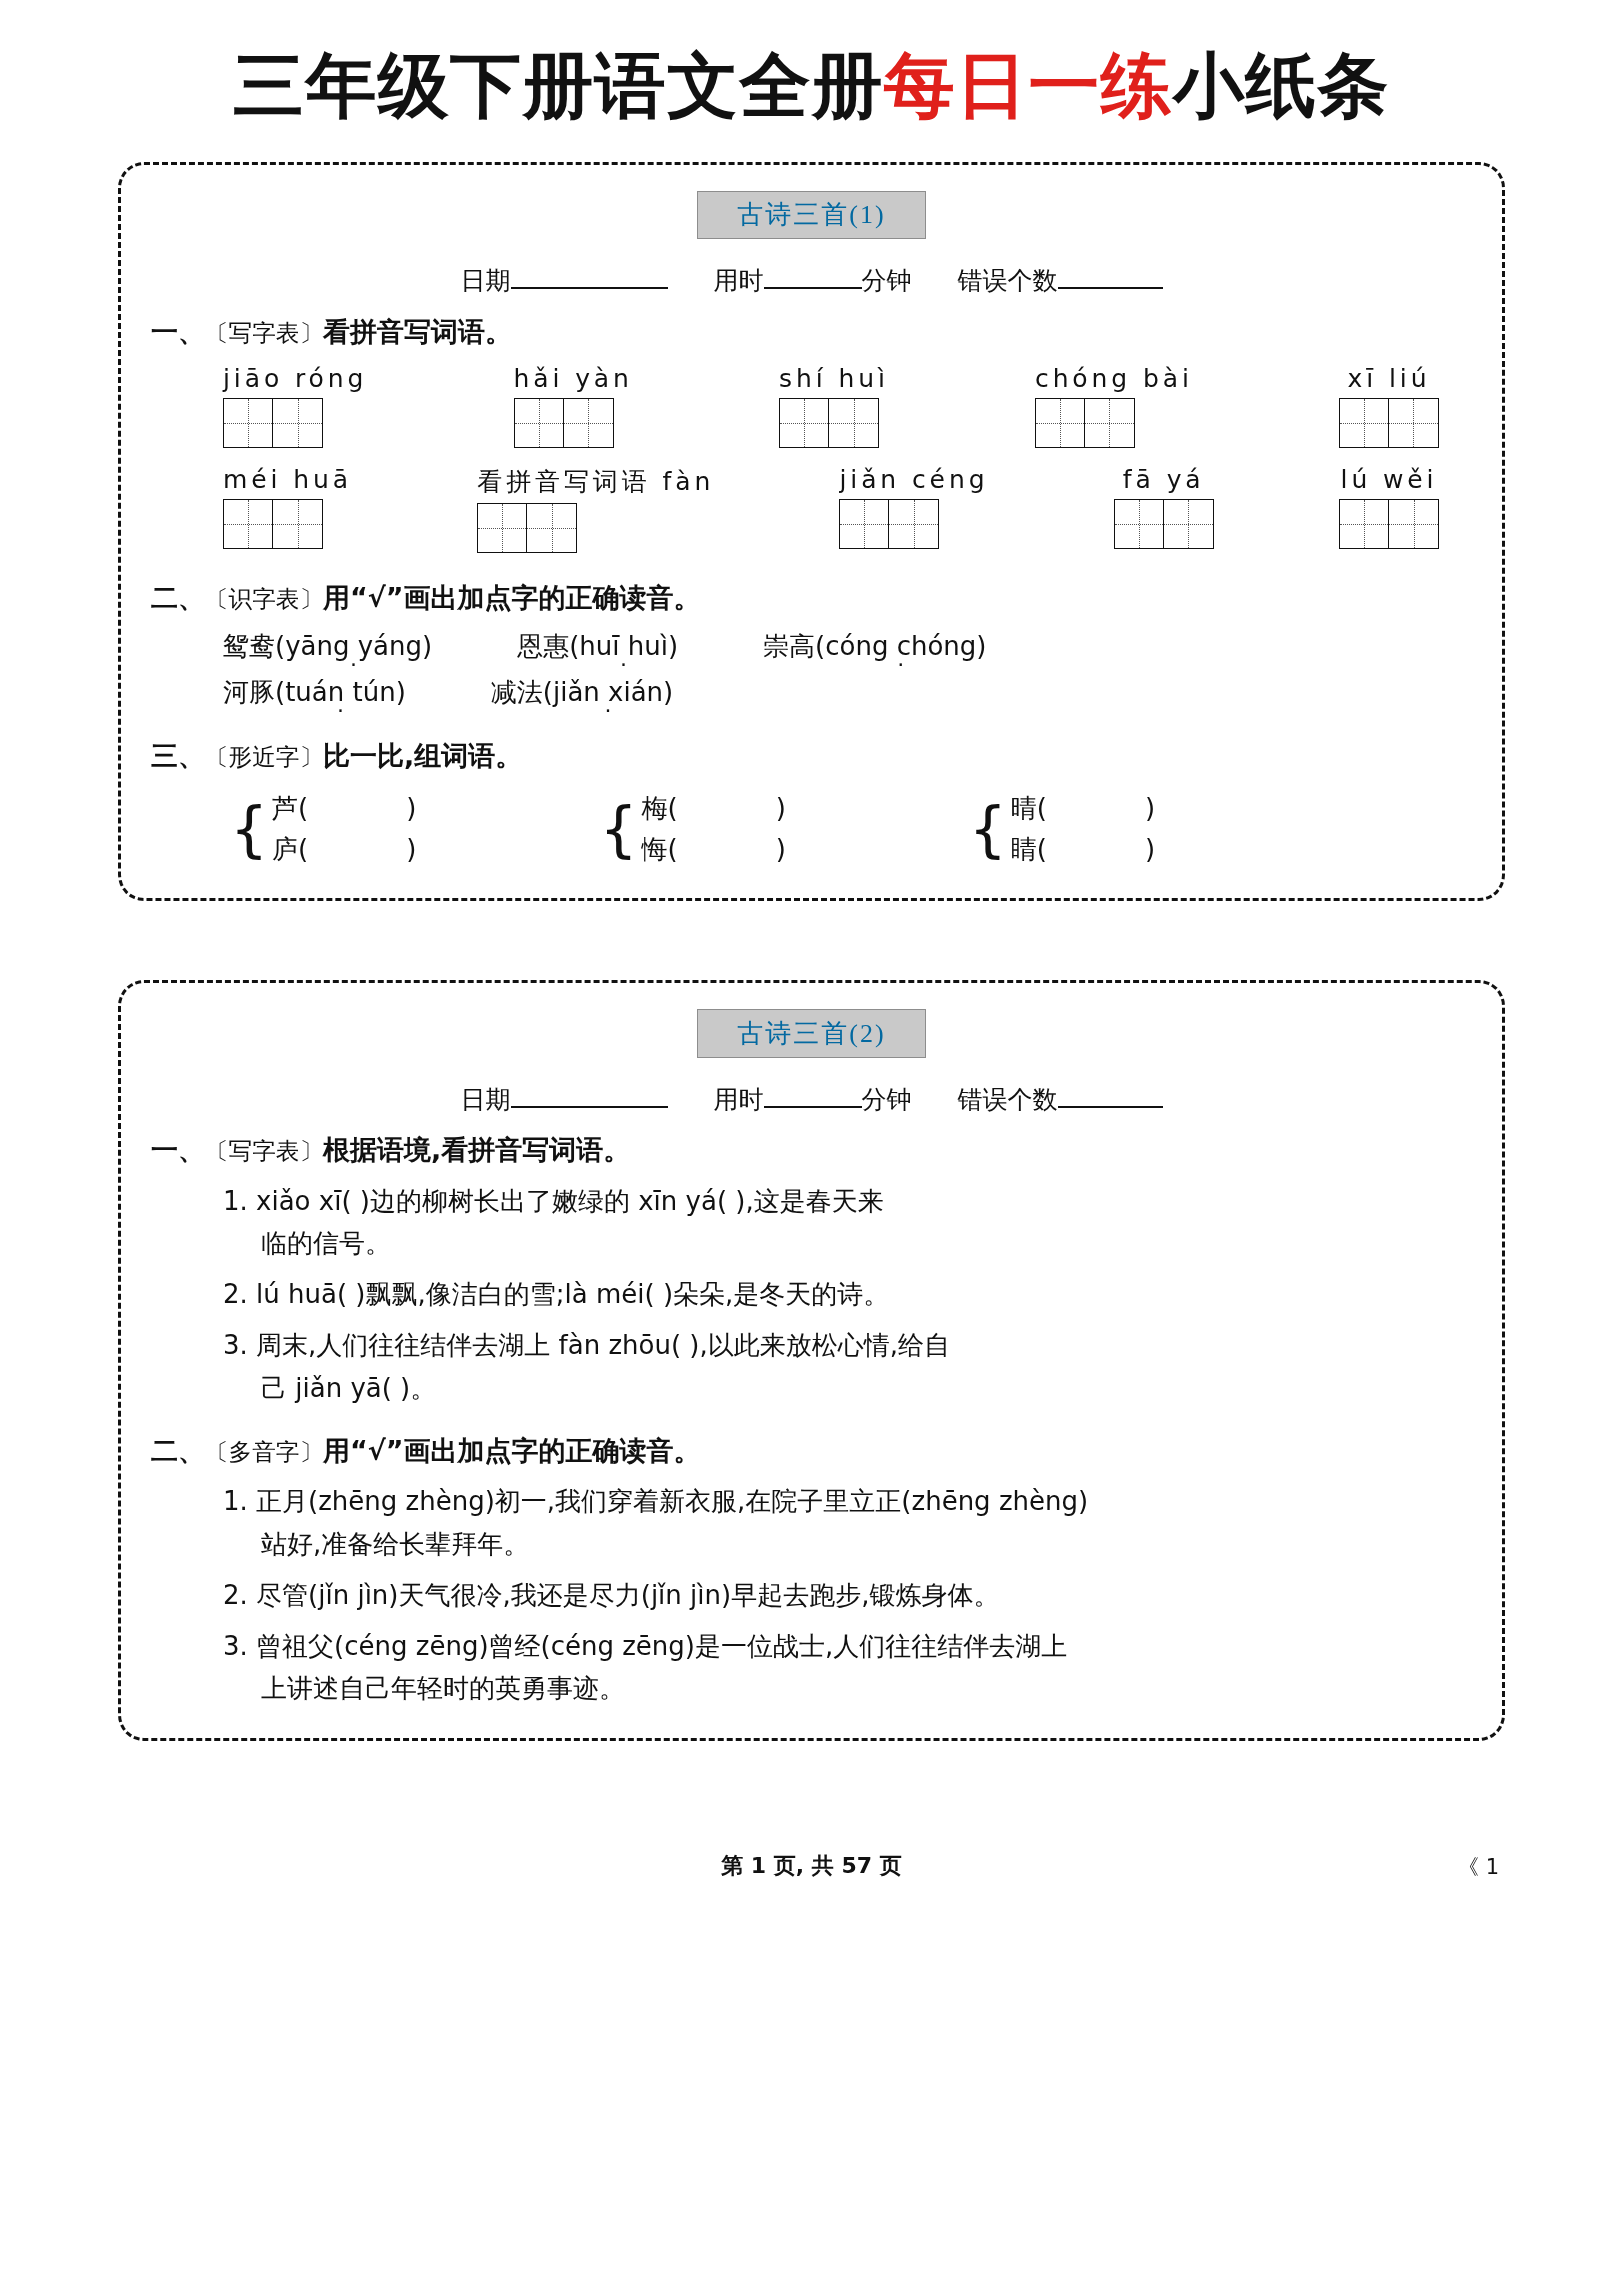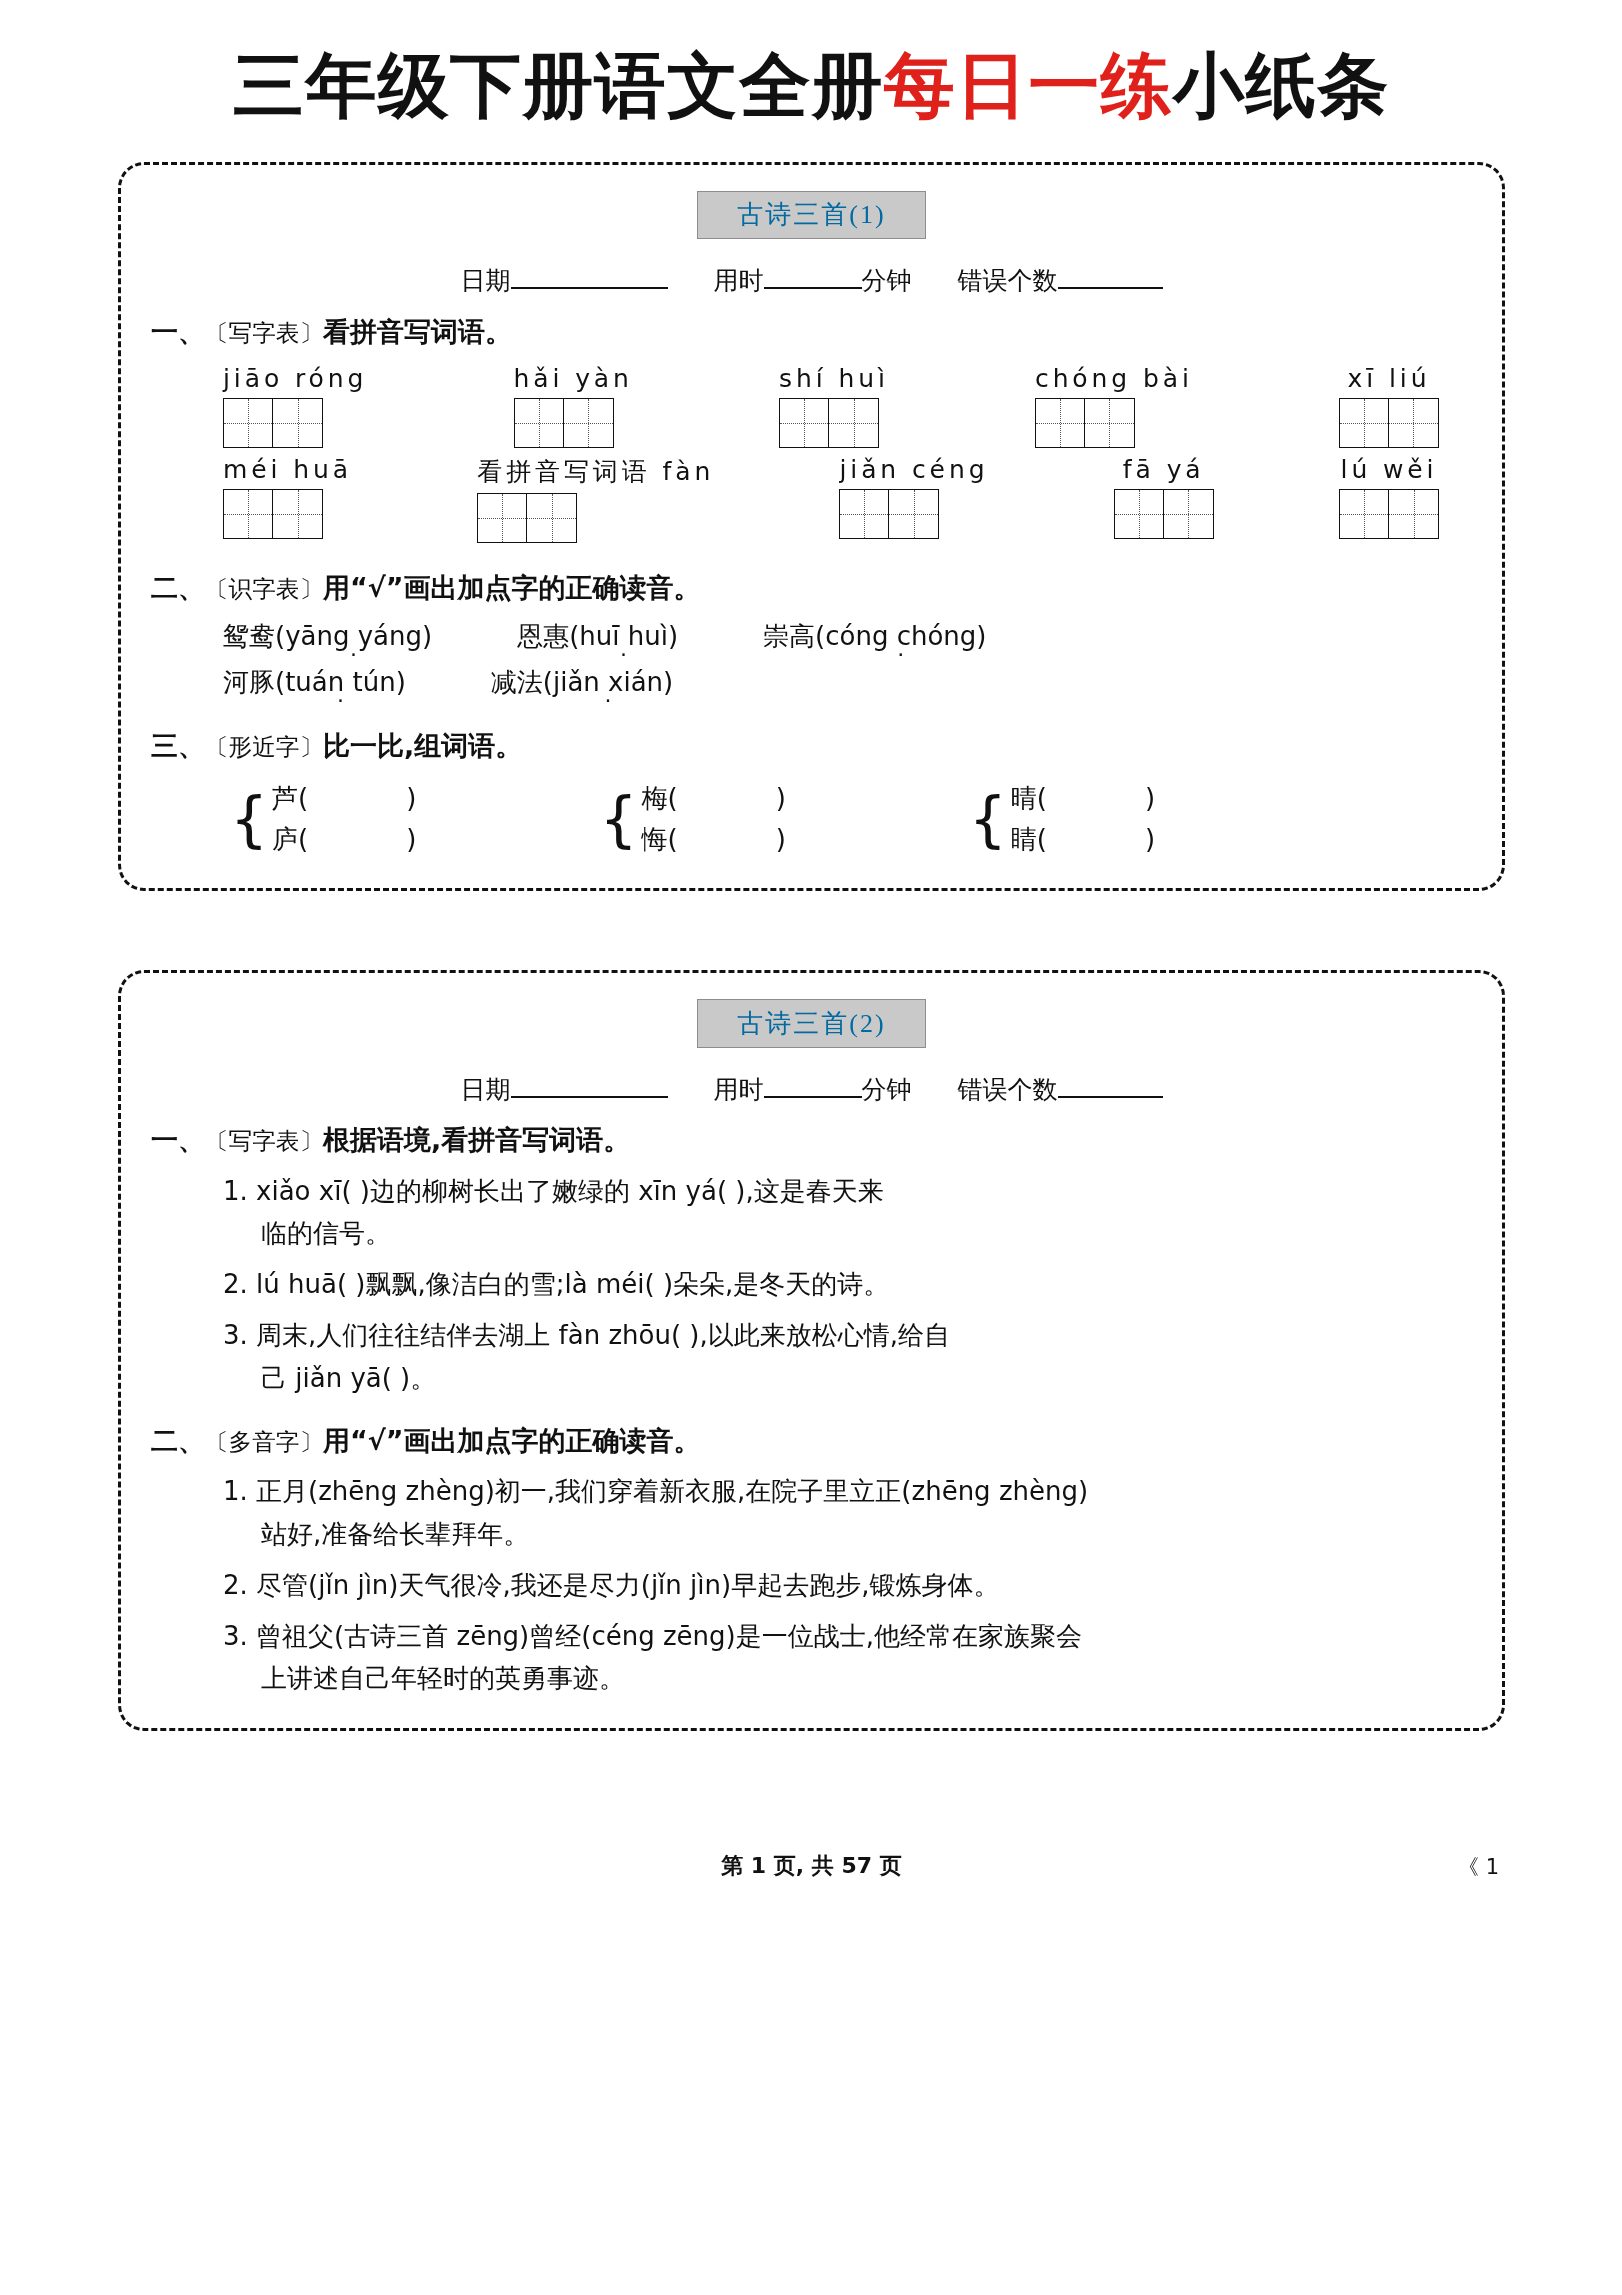--- a/index.html
+++ b/index.html
@@ -238,21 +238,21 @@
       </div>
       <div class="wcell">
         <div class="pinyin">xī   liú</div>
         <div class="grid">
             <div class="gbox"></div>
             <div class="gbox"></div>
           </div>
       </div>
     </div>
 
-    <div class="wordrow" style="margin-top:7px;">
+    <div class="wordrow" style="margin-top:17px;">
       <div class="wcell">
         <div class="pinyin">méi  huā</div>
         <div class="grid">
             <div class="gbox"></div>
             <div class="gbox"></div>
           </div>
       </div>
       <div class="wcell">
         <div class="pinyin">看拼音写词语 fàn</div>
         <div class="grid">
@@ -377,21 +377,21 @@
       <span>1.</span>
       <span>正月(zhēng zhèng)初一,我们穿着新衣服,在院子里立正(zhēng zhèng)</span>
       <span class="indent">站好,准备给长辈拜年。</span>
     </div>
     <div class="num">
       <span>2.</span>
       <span>尽管(jǐn  jìn)天气很冷,我还是尽力(jǐn  jìn)早起去跑步,锻炼身体。</span>
     </div>
     <div class="num">
       <span>3.</span>
-      <span>曾祖父(古诗三首 zēng)曾经(céng zēng)是一位战士,他经常在家族聚会</span>
+      <span>曾祖父(céng zēng)曾经(céng zēng)是一位战士,人们往往结伴去湖上</span>
       <span class="indent">上讲述自己年轻时的英勇事迹。</span>
     </div>
 
   </div>
 
   <div class="footer">
     <span class="pagenum">第 1 页, 共 57 页</span>
     <span class="corner">《 1</span>
   </div>
 

